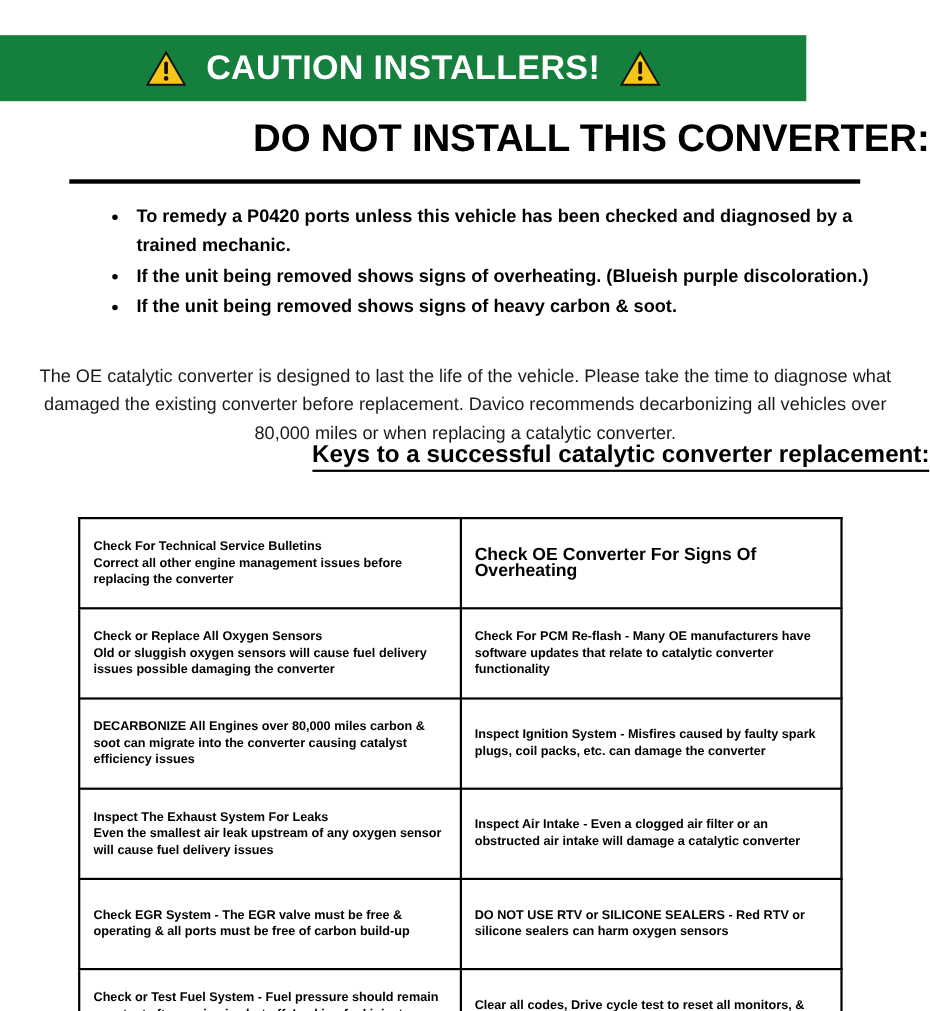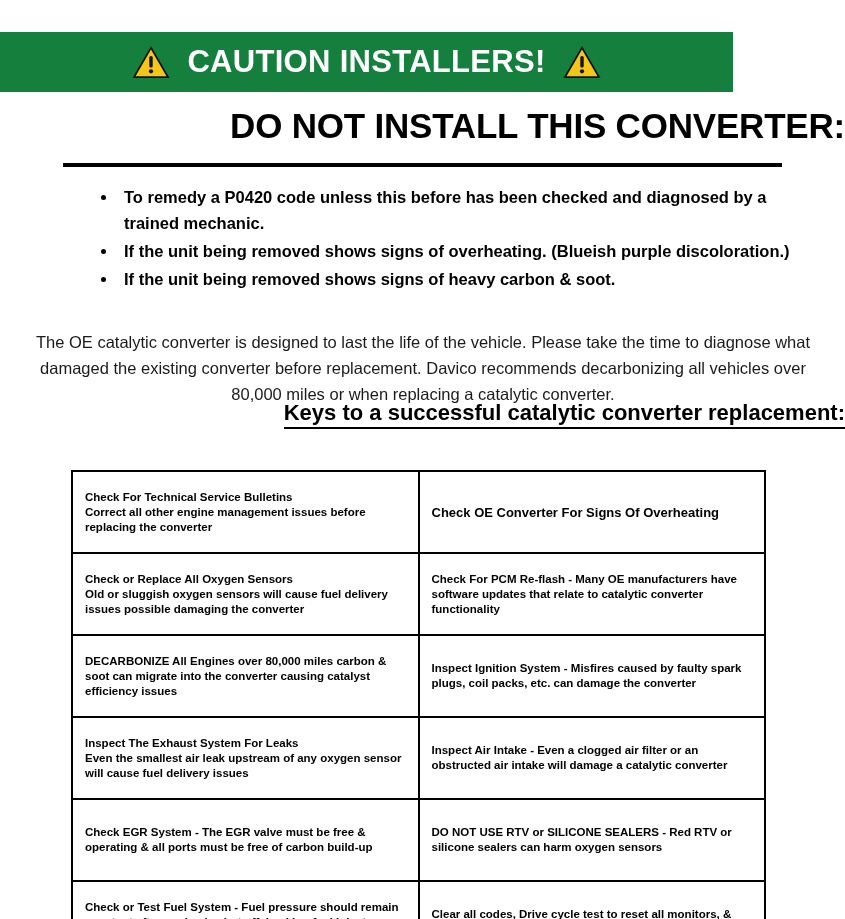--- a/index.html
+++ b/index.html
@@ -129,21 +129,21 @@
     border: 2px solid #000000;
     text-align: left;
     vertical-align: middle;
     font-size: 11.5px;
     font-weight: bold;
     line-height: 15px;
     padding: 8px 12px;
     height: 64px;
   }
   .keys-table td.big {
-    font-size: 13px;
+    font-size: 16px;
   }
   .keys-table col.left { width: 50%; }
   .keys-table col.right { width: 50%; }
 </style>
 </head>
 <body>
 
 <div class="page">
 
   <div class="banner">
@@ -164,21 +164,21 @@
         <circle cx="20" cy="27.3" r="2.1" fill="#111111"></circle>
       </svg>
     </span>
   </div>
 
   <div class="headline">DO NOT INSTALL THIS CONVERTER:</div>
 
   <div class="rule"></div>
 
   <ul class="bullets">
-    <li>To remedy a P0420 code unless this before has been checked and diagnosed by a trained mechanic.</li>
+    <li>To remedy a P0420 ports unless this vehicle has been checked and diagnosed by a trained mechanic.</li>
     <li>If the unit being removed shows signs of overheating. (Blueish purple discoloration.)</li>
     <li>If the unit being removed shows signs of heavy carbon &amp; soot.</li>
   </ul>
 
   <div class="para">The OE catalytic converter is designed to last the life of the vehicle. Please take the time to diagnose what damaged the existing converter before replacement. Davico recommends decarbonizing all vehicles over 80,000 miles or when replacing a catalytic converter.</div>
 
   <div class="keys-title">
     <span>Keys to a successful catalytic converter replacement:</span>
   </div>
 

